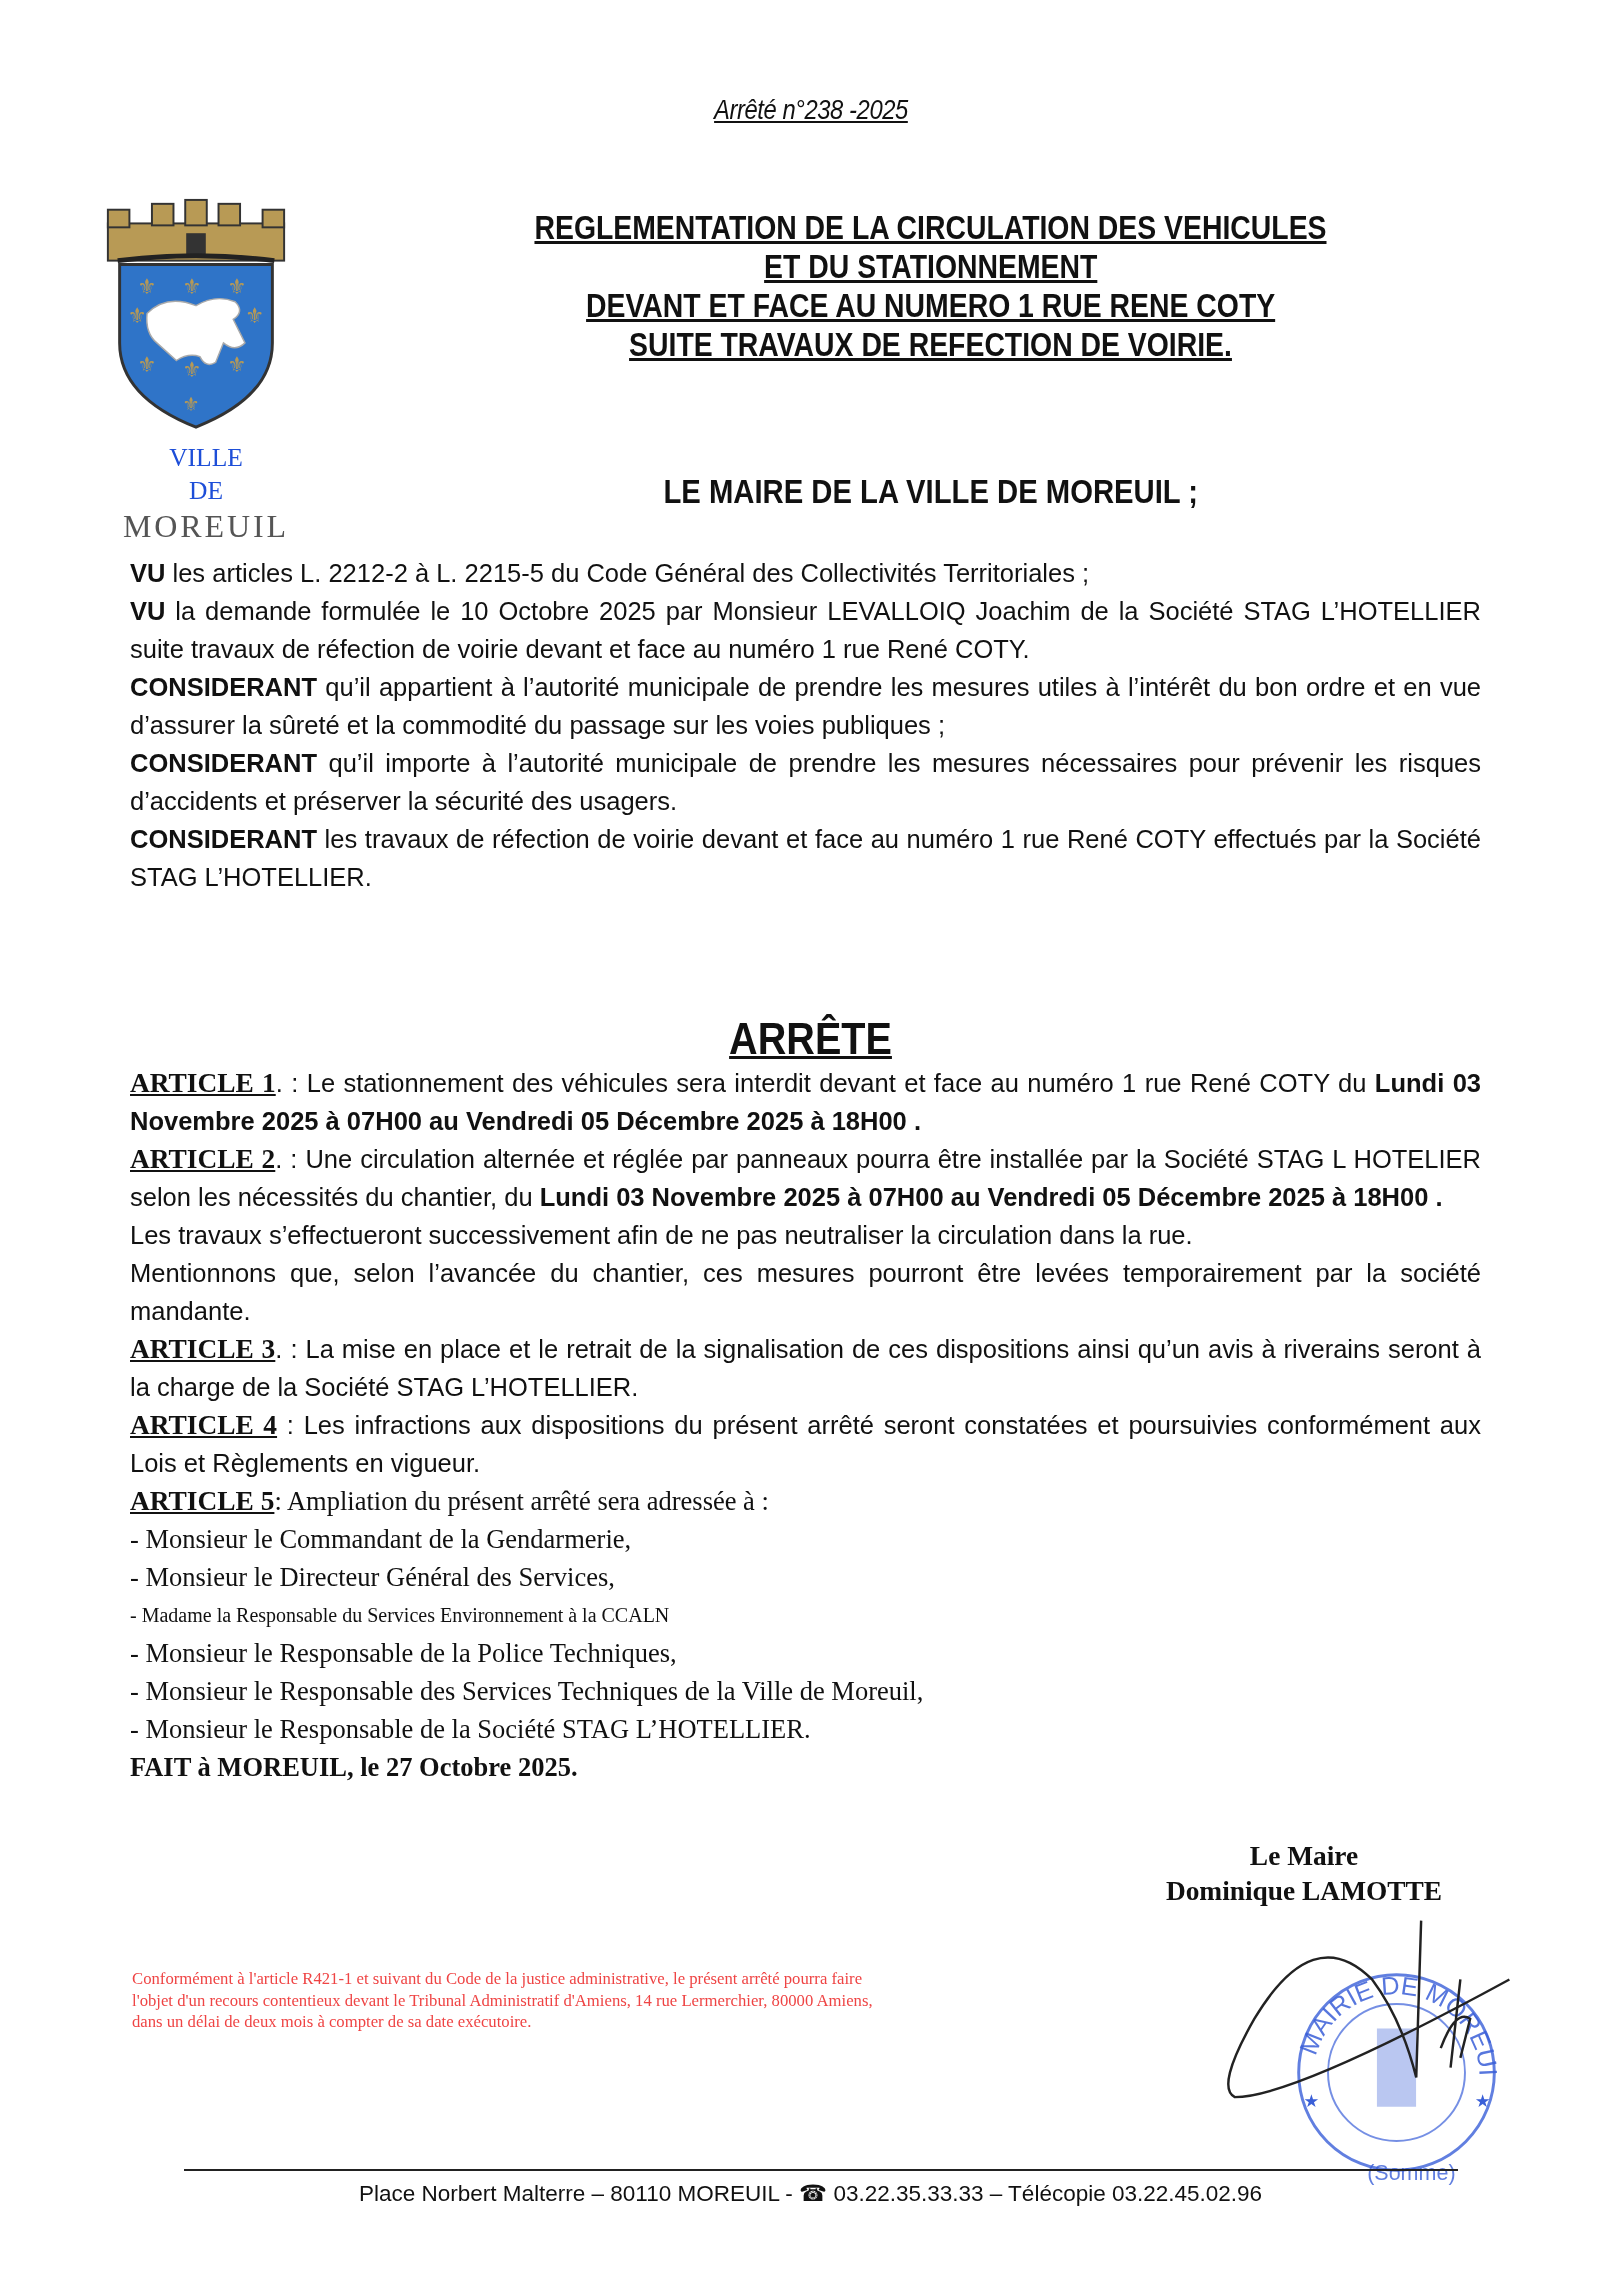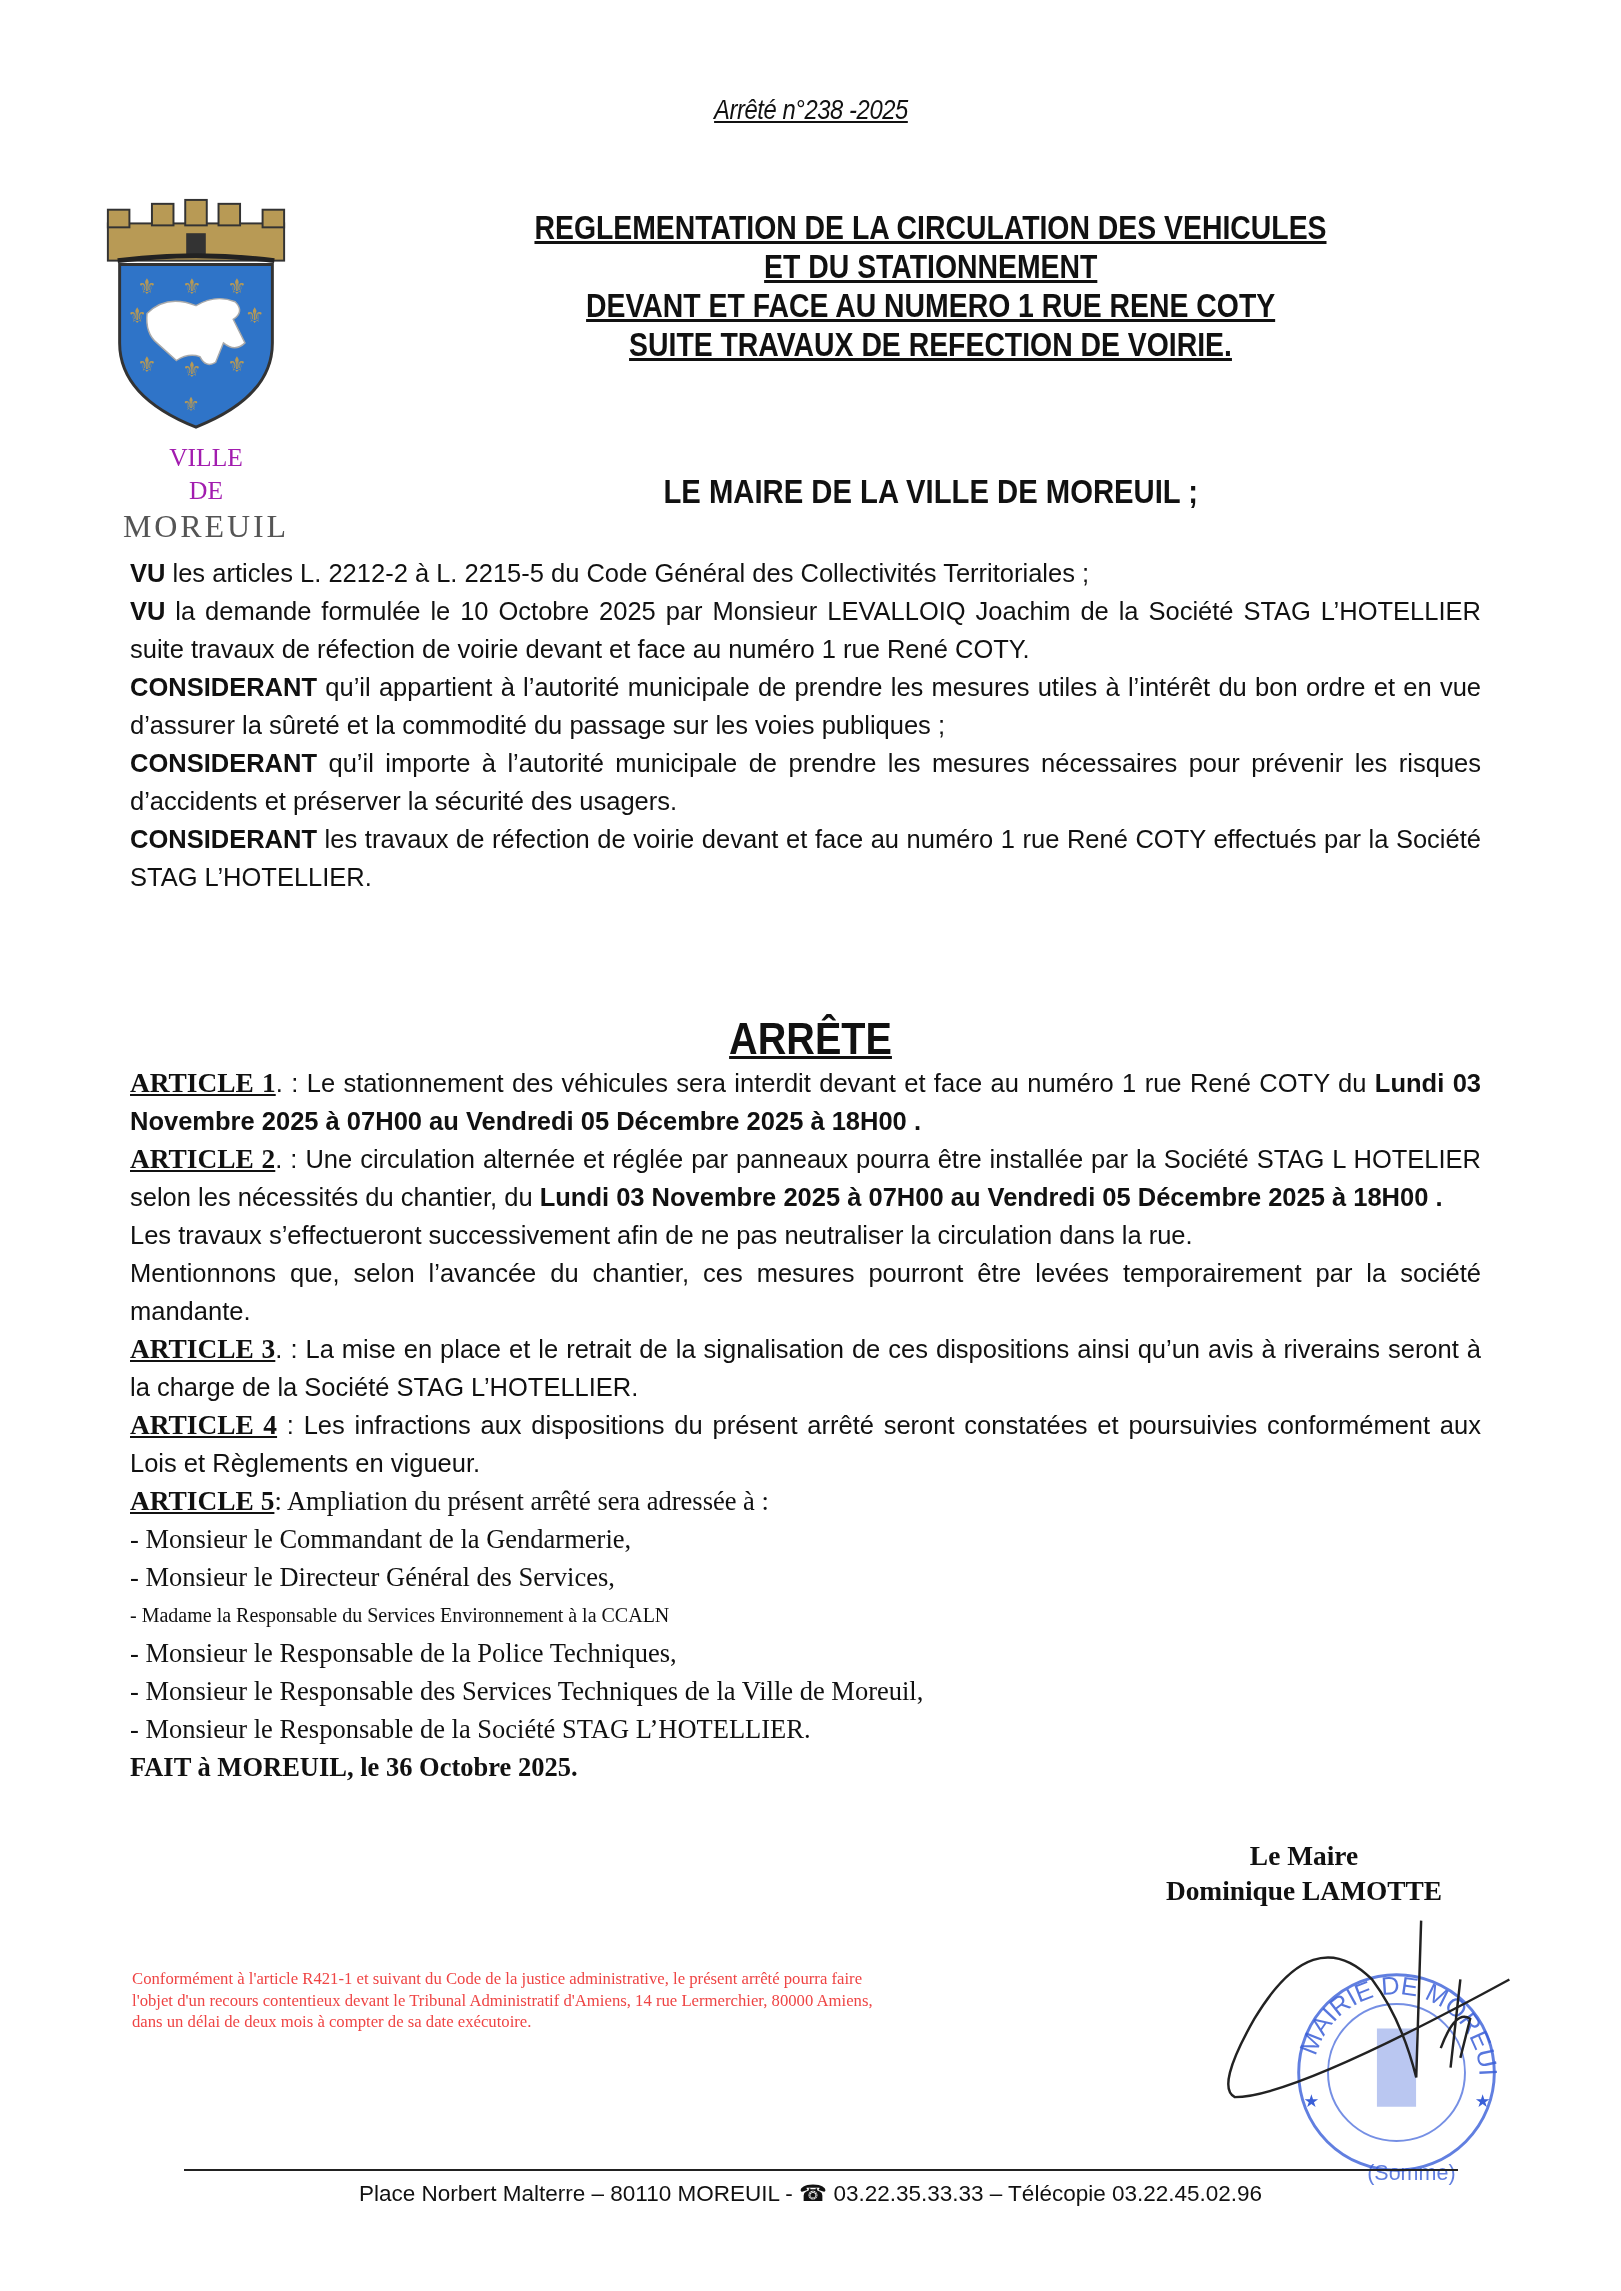--- a/index.html
+++ b/index.html
@@ -1,21 +1,21 @@
 <!DOCTYPE html>
 <html><head>
 <meta charset="utf-8">
 <style>
   html, body { margin:0; padding:0; background:#ffffff; }
   body { width:1621px; height:2292px; position:relative; overflow:hidden; color:#111; font-family:"Liberation Sans", sans-serif; }
   .abs { position:absolute; }
   .arrete-num { left:0; width:1621px; top:94px; text-align:center; font-family:"Liberation Sans Narrow","Liberation Sans", sans-serif; font-style:italic; font-size:28px; letter-spacing:-0.5px; }
   .arrete-num span { text-decoration:underline; transform:scaleX(0.85); display:inline-block; }
   .crest { left:98px; top:196px; width:196px; height:235px; }
-  .ville { left:98px; width:216px; text-align:center; font-family:"Liberation Serif", serif; color:#a21caf; }
+  .ville { left:98px; width:216px; text-align:center; font-family:"Liberation Serif", serif; color:#1d4ed8; }
   .ville.l1 { top:443px; font-size:25.5px; }
   .ville.l2 { top:476px; font-size:25.5px; }
   .ville.l3 { top:508px; font-size:32px; letter-spacing:2.9px; color:#555; }
   .title { left:372px; width:1117px; top:208px; text-align:center; font-family:"Liberation Sans Narrow","Liberation Sans", sans-serif; font-weight:bold; font-size:33px; line-height:39px; }
   .title div { display:inline-block; text-decoration:underline; text-decoration-thickness:2.9px; transform:scaleX(0.86); transform-origin:center; white-space:nowrap; }
   .maire-title { left:372px; width:1117px; top:472px; text-align:center; font-family:"Liberation Sans Narrow","Liberation Sans", sans-serif; font-weight:bold; font-size:34px; }
   .maire-title span { display:inline-block; transform:scaleX(0.86); }
   .body { left:130px; width:1351px; font-family:"Liberation Sans", sans-serif; font-size:25.5px; line-height:38px; text-align:justify; }
   .considerations { top:554px; }
   .considerations p { margin:0; }
@@ -97,21 +97,21 @@
   <p>Mentionnons que, selon l’avancée du chantier, ces mesures pourront être levées temporairement par la société mandante.</p>
   <p><span class="art-label">ARTICLE 3</span><span>. :  </span><span>La mise en place et le retrait de la signalisation de ces dispositions ainsi qu’un avis à riverains seront à la charge de la Société STAG L’HOTELLIER.</span></p>
   <p><span class="art-label">ARTICLE 4</span><span> : </span><span>Les infractions aux dispositions du présent arrêté seront constatées et poursuivies conformément aux Lois et Règlements en vigueur.</span></p>
   <p style="font-family:'Liberation Serif',serif;font-size:26.5px;"><span class="art-label">ARTICLE 5</span><span>: </span><span>Ampliation du présent arrêté sera adressée à :</span></p>
   <p class="amp" style="font-family:'Liberation Serif',serif;font-size:26.5px;">- Monsieur le Commandant de la Gendarmerie,</p>
   <p class="amp" style="font-family:'Liberation Serif',serif;font-size:26.5px;">- Monsieur le Directeur Général des Services,</p>
   <p class="amp" style="font-family:'Liberation Serif',serif;font-size:20px;">- Madame la Responsable du Services Environnement à la CCALN</p>
   <p class="amp" style="font-family:'Liberation Serif',serif;font-size:26.5px;">- Monsieur le Responsable de la Police Techniques,</p>
   <p class="amp" style="font-family:'Liberation Serif',serif;font-size:26.5px;">- Monsieur le Responsable des Services Techniques de la Ville de Moreuil,</p>
   <p class="amp" style="font-family:'Liberation Serif',serif;font-size:26.5px;">- Monsieur le Responsable de la Société STAG L’HOTELLIER.</p>
-  <p class="fait" style="font-family:'Liberation Serif',serif;font-size:26.5px;">FAIT à MOREUIL,  le 36 Octobre 2025.</p>
+  <p class="fait" style="font-family:'Liberation Serif',serif;font-size:26.5px;">FAIT à MOREUIL,  le 27 Octobre 2025.</p>
 </div>
 
 <div class="abs signature-block">
   <div>Le Maire</div>
   <div>Dominique LAMOTTE</div>
 </div>
 
 <div class="abs stamp">
   <svg width="225" height="225" viewBox="0 0 230 230">
     <circle cx="115" cy="115" r="100" fill="none" stroke="#3a5fd8" stroke-width="3" opacity="0.8"></circle>

